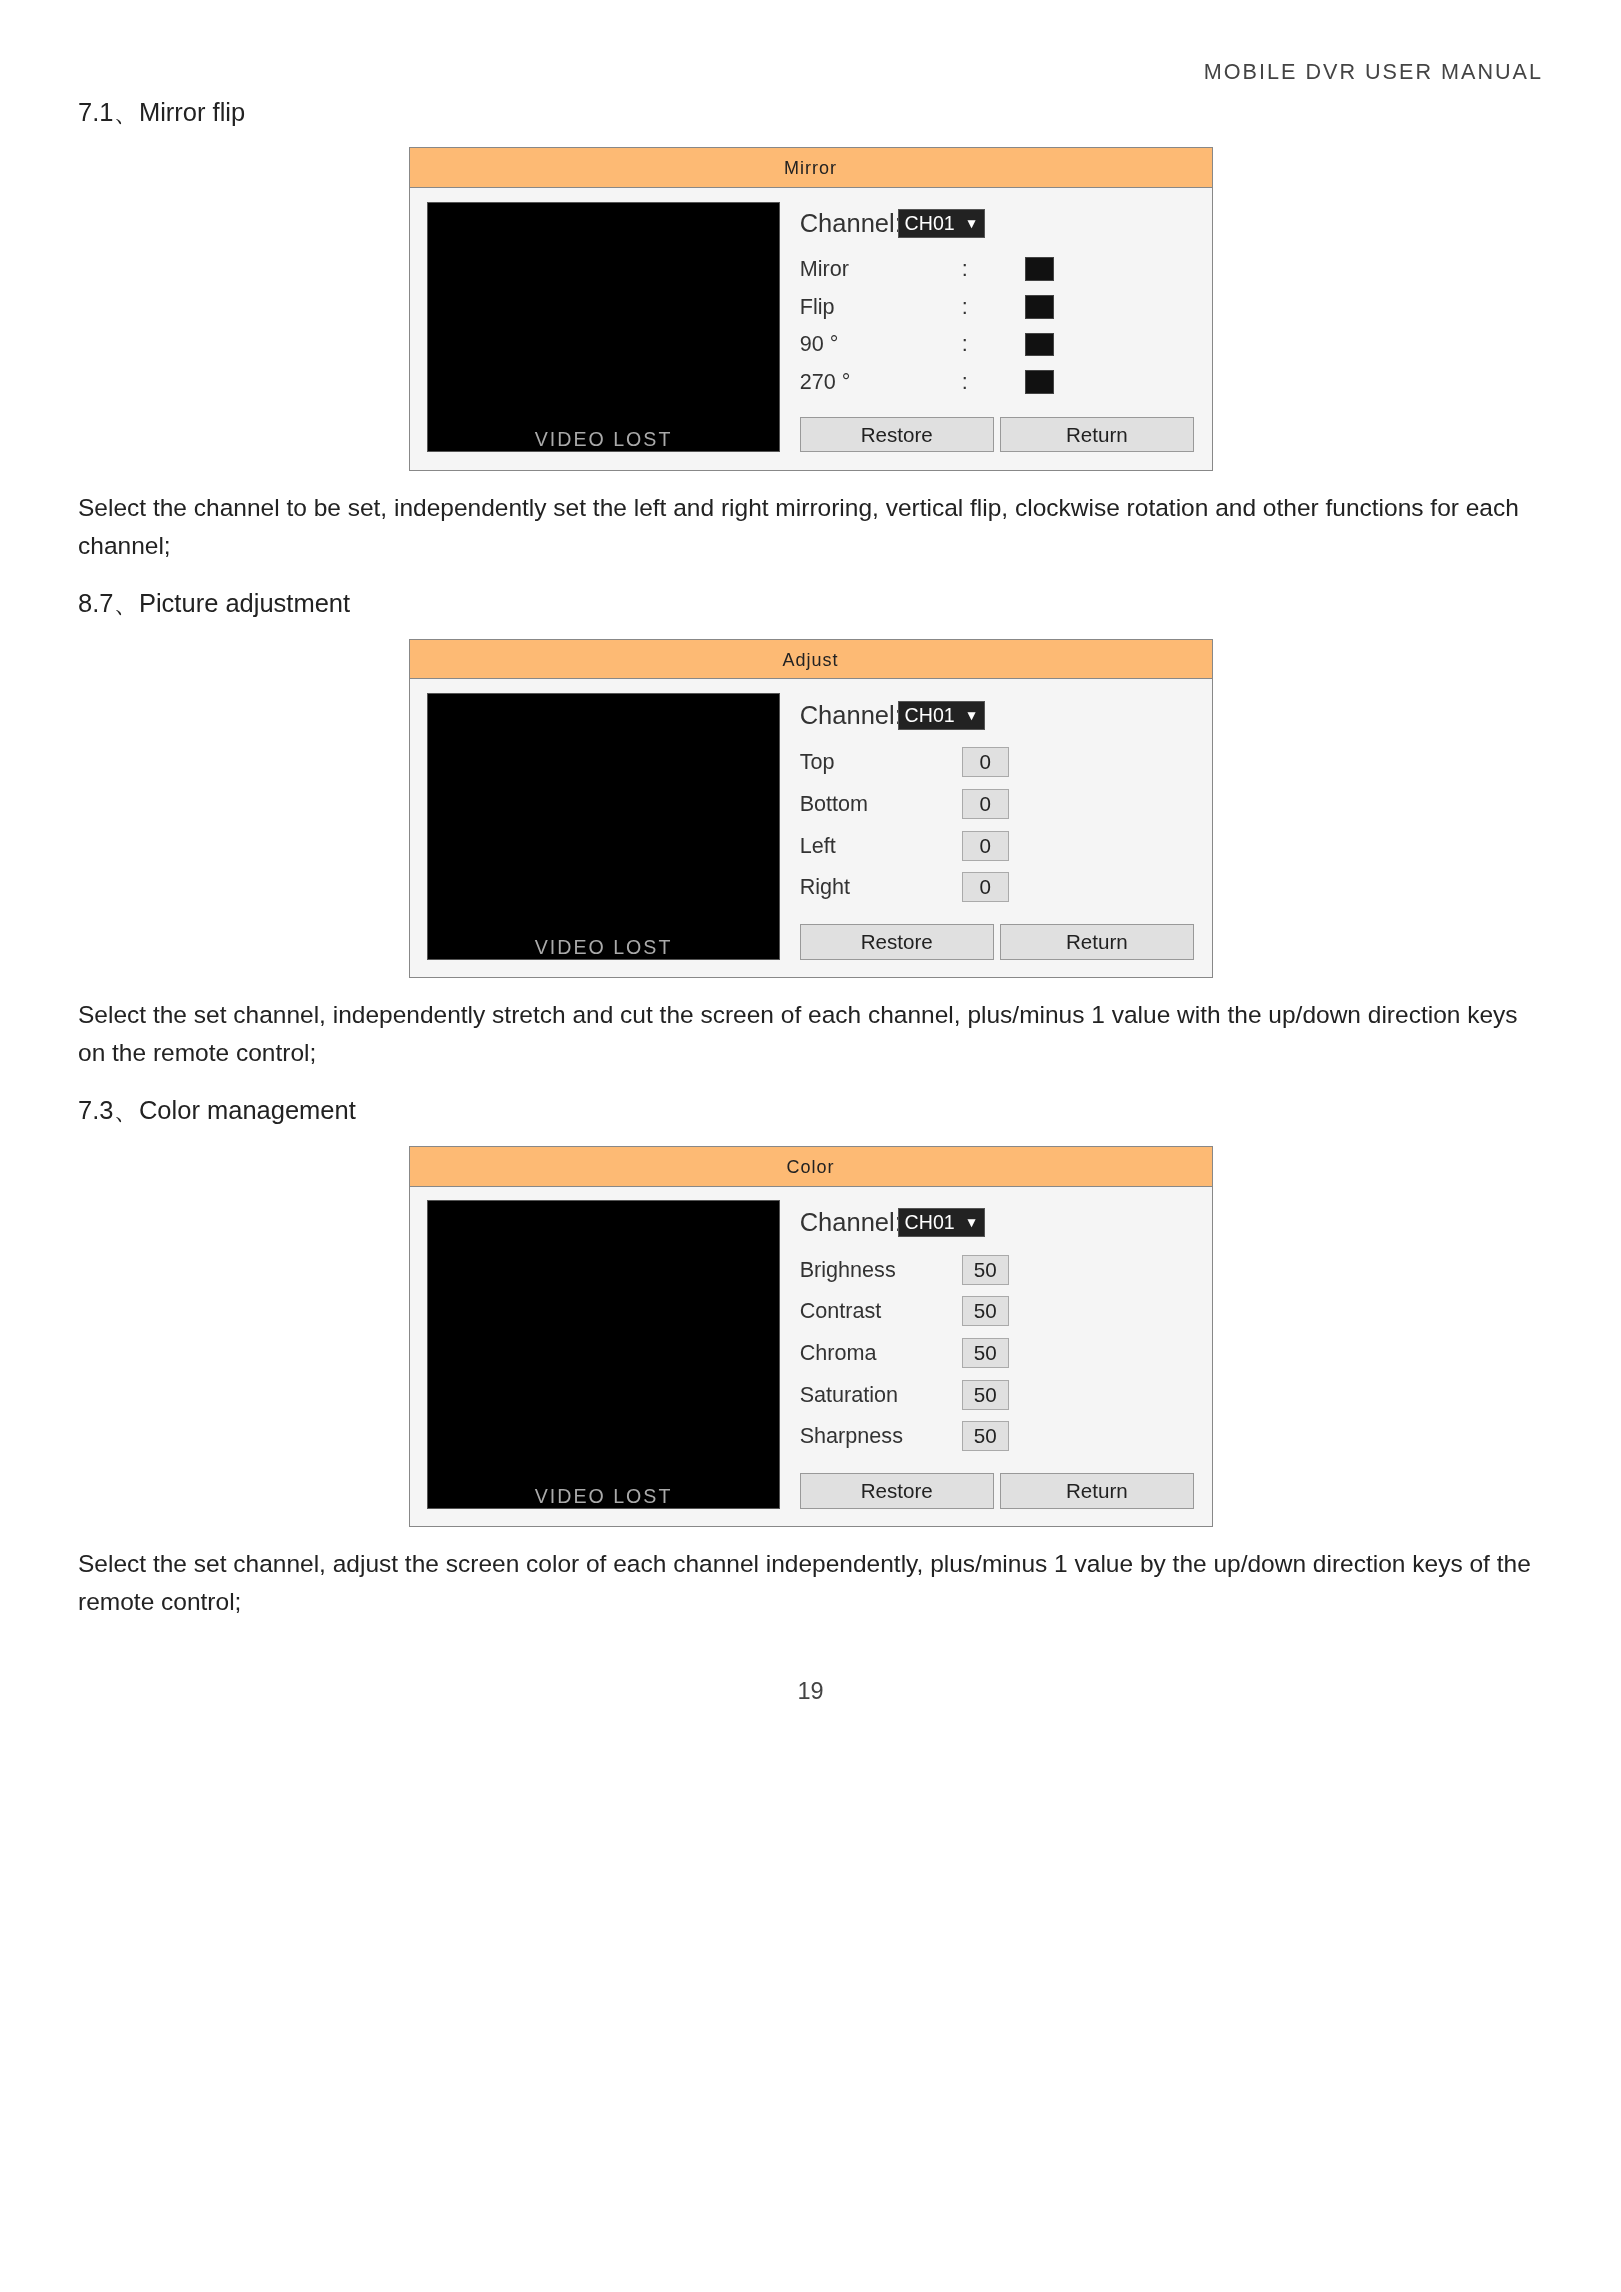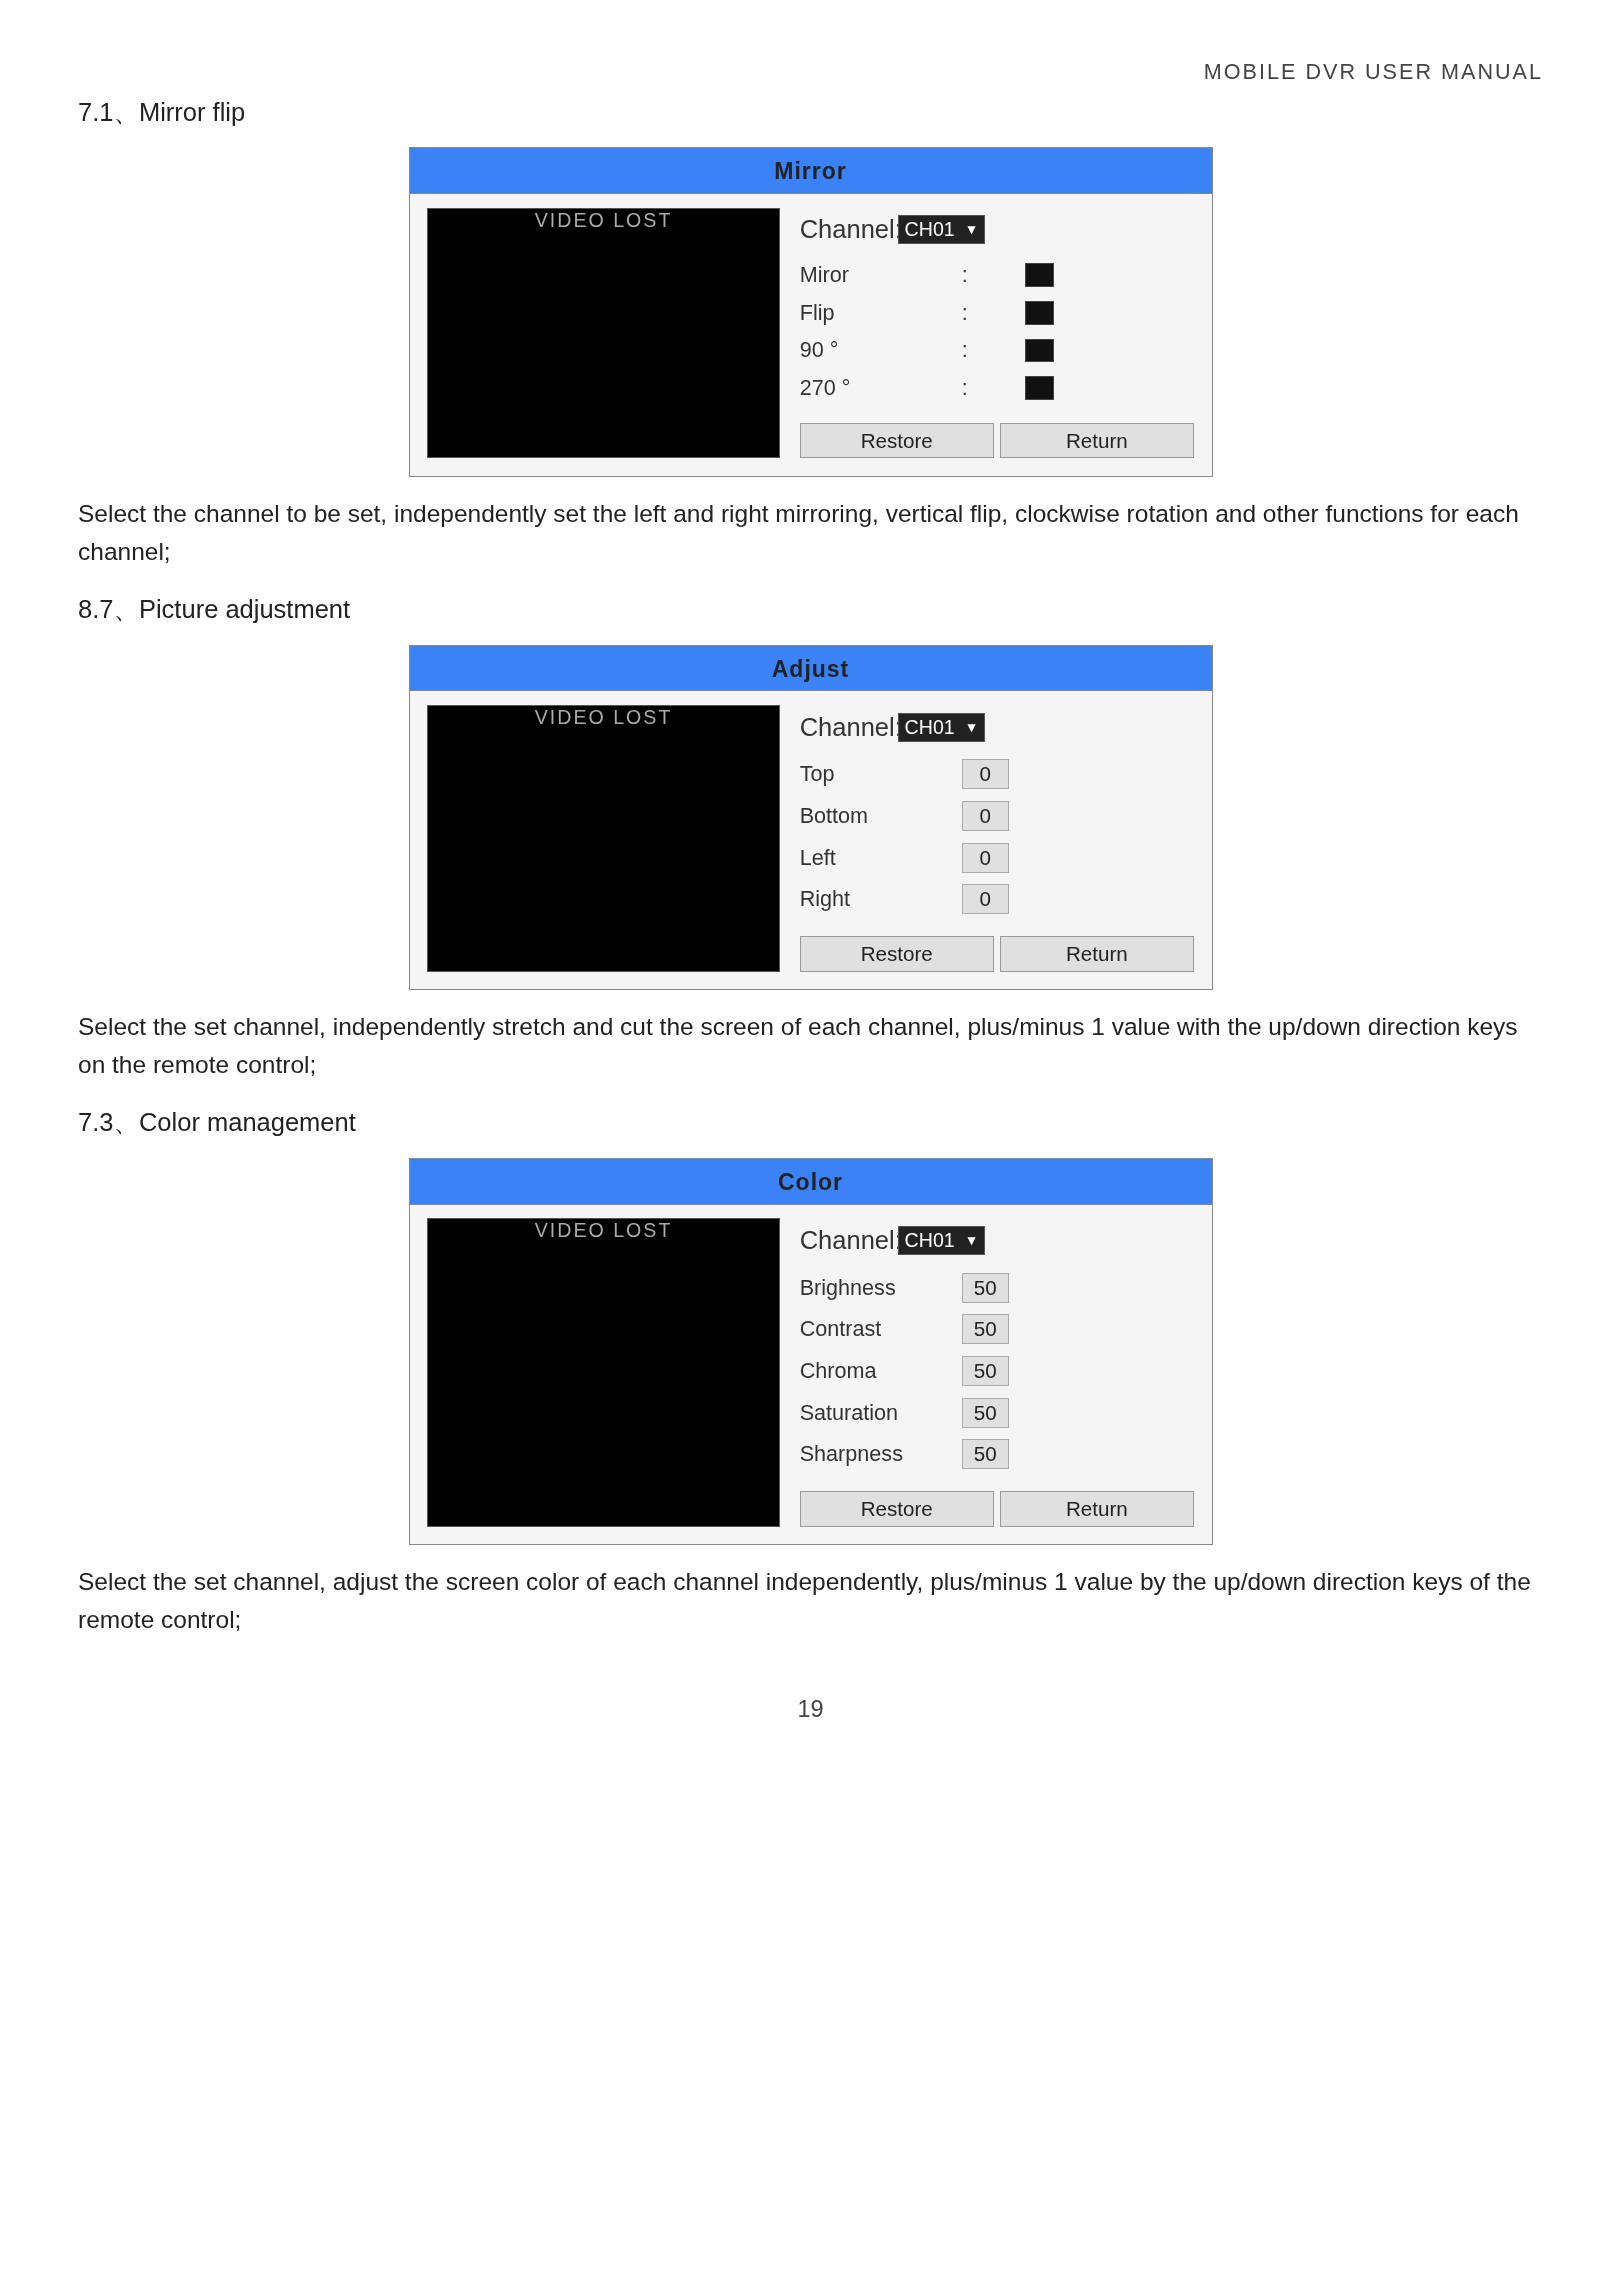--- a/index.html
+++ b/index.html
@@ -29,42 +29,42 @@
 
     .dialog-box {
       border: 1.5px solid #888;
       background: #f5f5f5;
       width: 804px;
       margin: 0 auto 17.6px auto;
       padding: 0;
     }
 
     .dialog-titlebar {
-      background: #3b82f6;
+      background: #fdba74;
       border-bottom: 1.5px solid #888;
       text-align: center;
-      font-size: 23px;
-      font-weight: bold;
+      font-size: 18px;
+      font-weight: normal;
       padding: 9.8px 0 7.8px 0;
       letter-spacing: 1px;
     }
 
     .dialog-body {
       display: flex;
       flex-direction: row;
       padding: 13.7px 17.6px 17.6px 17.6px;
       gap: 19.6px;
     }
 
     .video-preview {
       width: 353px;
       min-height: 216px;
       background: #000;
       display: flex;
-      align-items: flex-start;
+      align-items: flex-end;
       justify-content: center;
       border: 1px solid #555;
       flex-shrink: 0;
     }
 
     .video-lost-label {
       color: #aaa;
       font-size: 19.6px;
       letter-spacing: 2px;
     }

